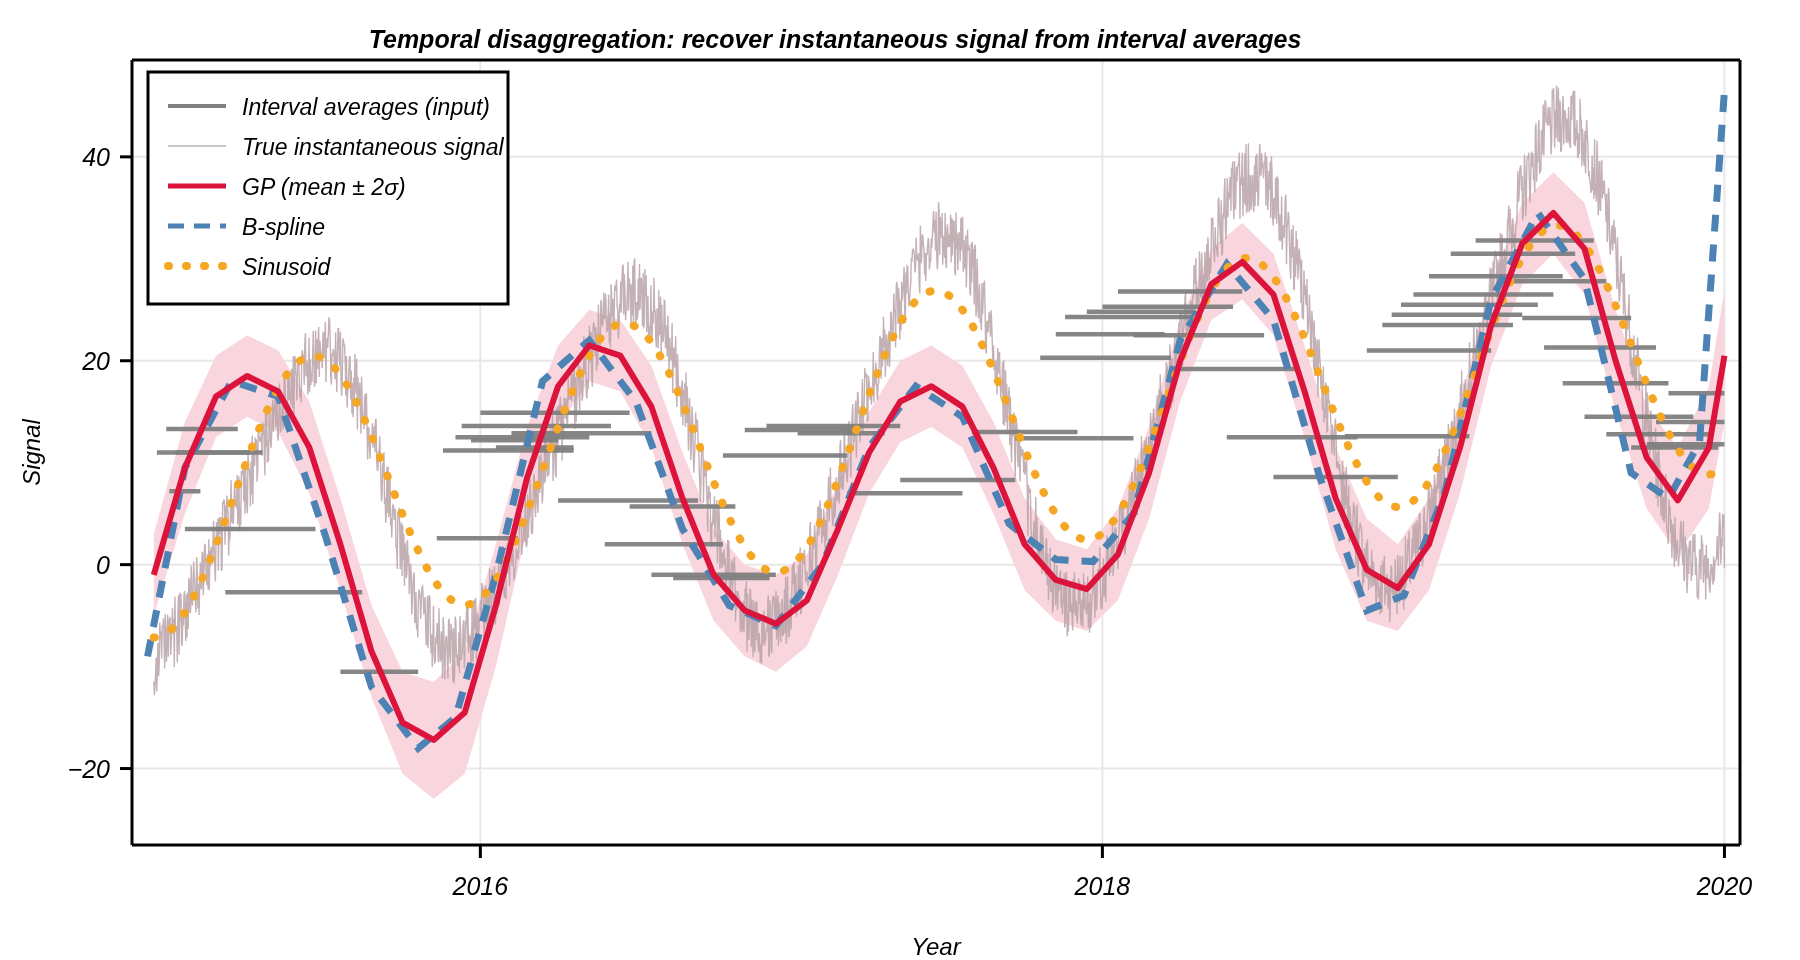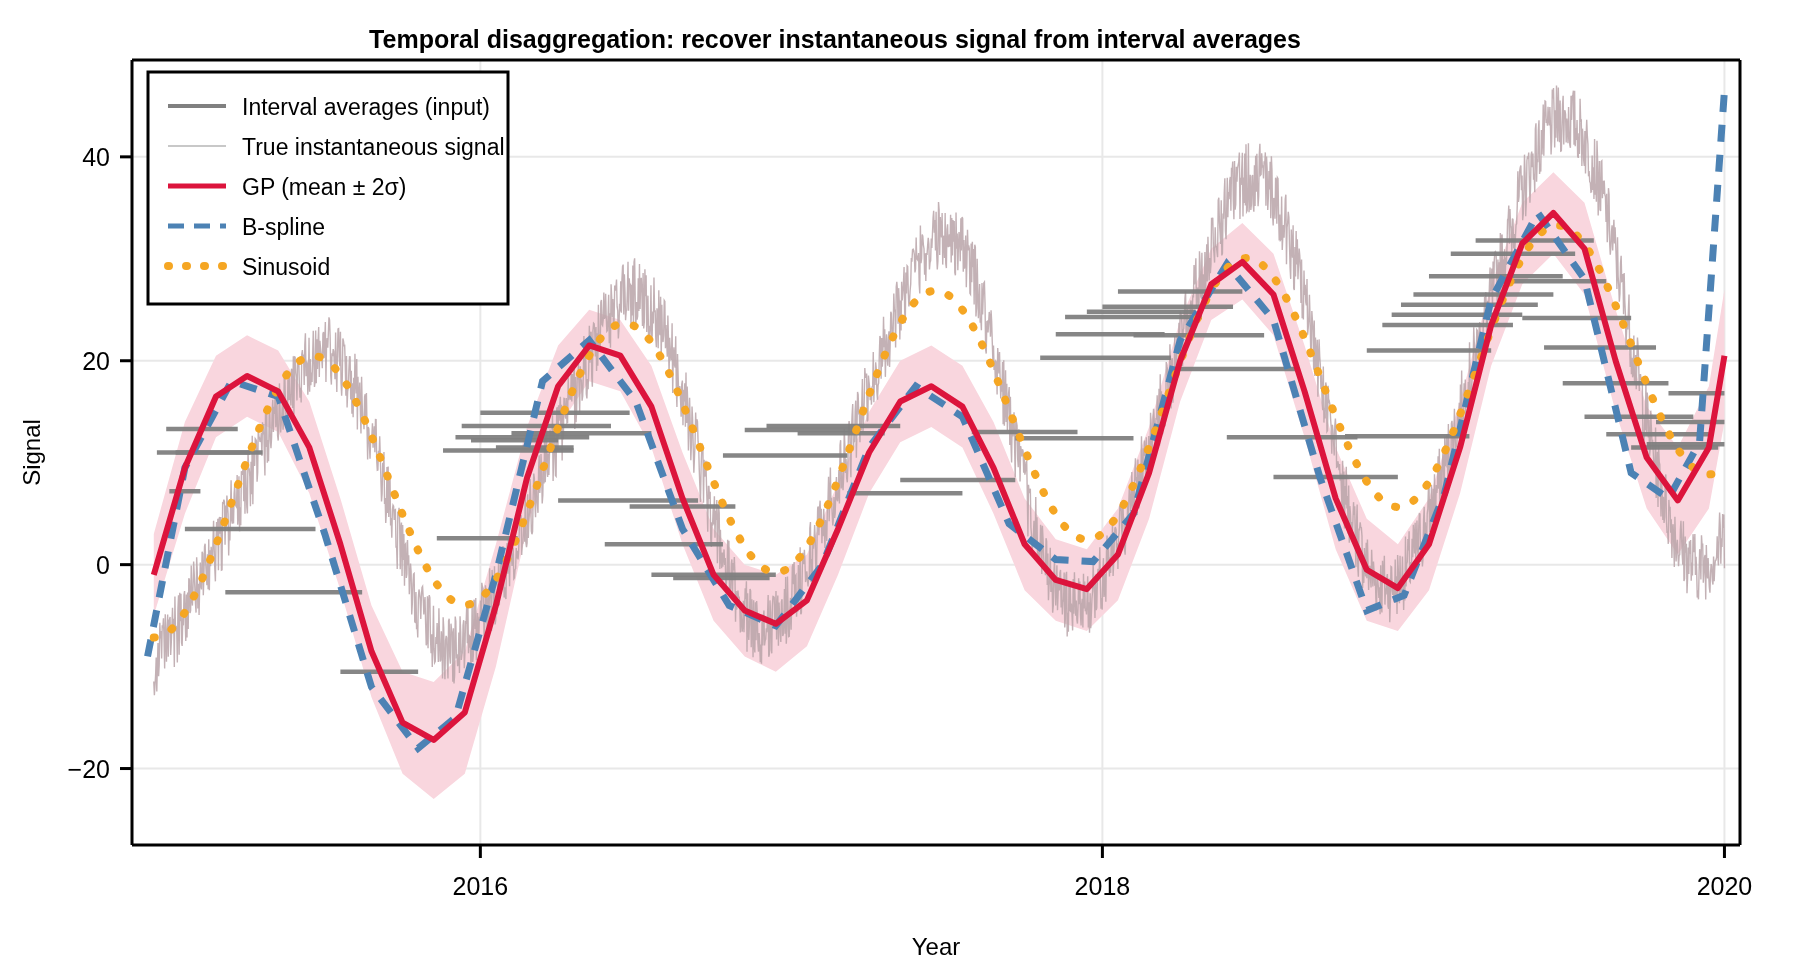--- a/index.html
+++ b/index.html
@@ -1,21 +1,21 @@
 <!DOCTYPE html>
 <html><head>
 <meta charset="utf-8">
 <style>
   html,body{margin:0;padding:0;}
   body{
     width:1800px;height:960px;background:#ffffff;
     font-family:"Liberation Sans", sans-serif;
     overflow:hidden;
   }
-  #stage{position:relative;width:1800px;height:836px;}
+  #stage{position:relative;width:1800px;height:836px;font-style:italic;}
   svg{display:block;}
   .ttl{
     font-family:"Liberation Sans", sans-serif;
     font-size:25px;font-weight:bold;fill:#000;
   }
   .axlbl{font-family:"Liberation Sans", sans-serif;font-size:24px;fill:#000;}
   .tick{font-family:"Liberation Sans", sans-serif;font-size:25px;fill:#000;}
   .legtxt{font-family:"Liberation Sans", sans-serif;font-size:23px;fill:#000;}
 </style>
 </head>

